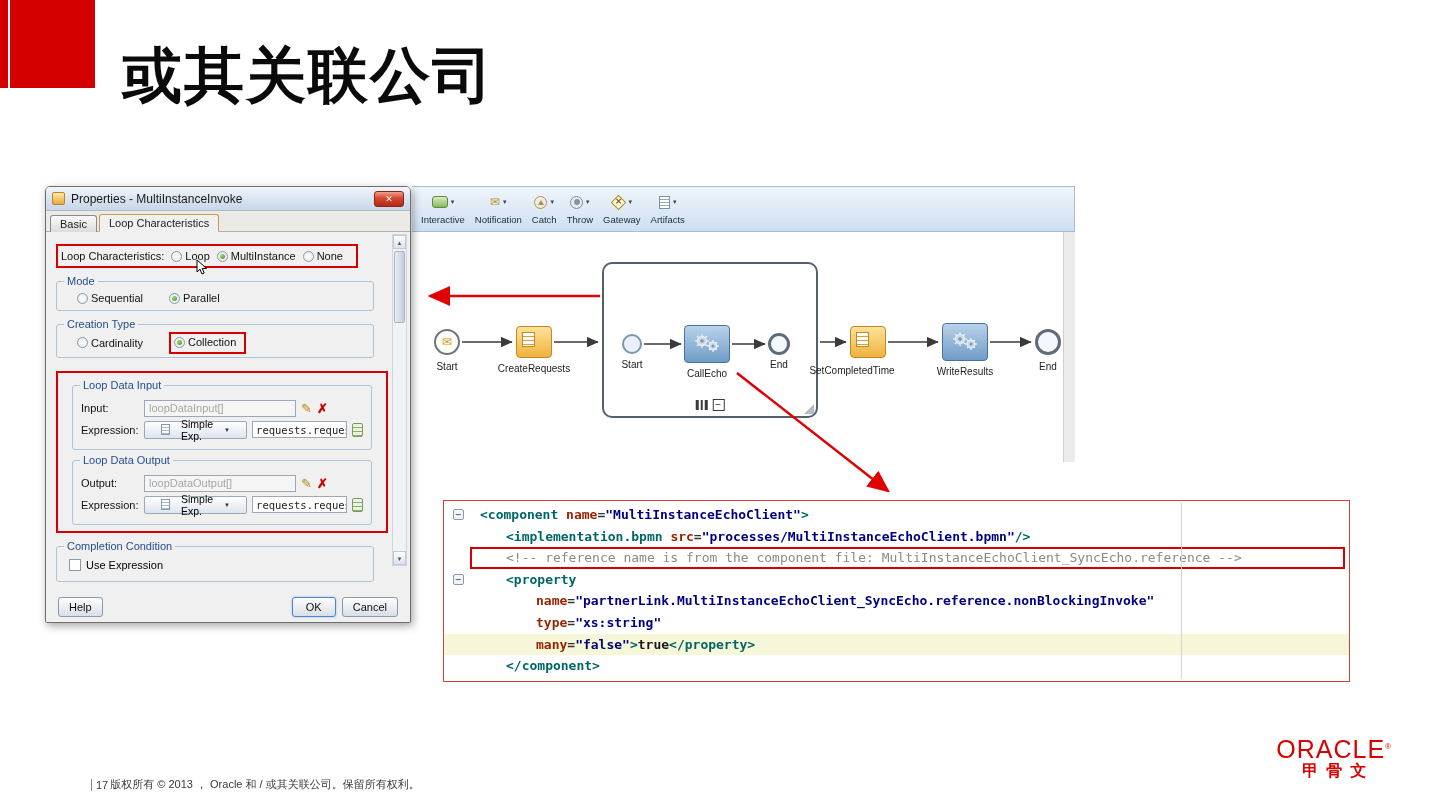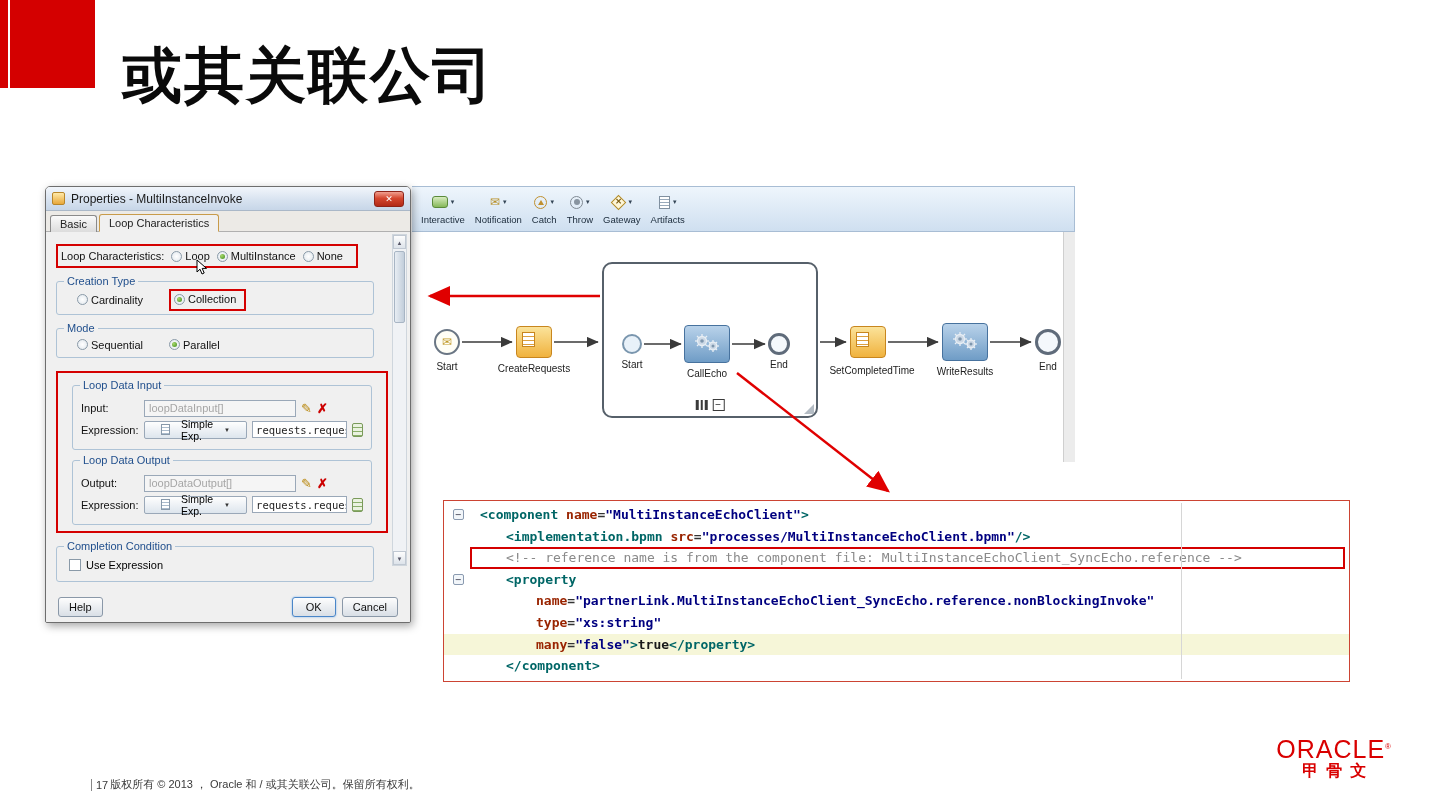--- a/index.html
+++ b/index.html
@@ -203,46 +203,46 @@
         <label class="radio">
             <span class="rb"></span>
             <span>None</span>
           </label>
         <svg class="cursor-svg" width="12" height="16">
           <path d="M1,1 L1,13 L4,10.2 L6,15 L8.2,14 L6.2,9.4 L10.5,9.4 Z" fill="#fff" stroke="#000" stroke-width="1"></path>
         </svg>
       </div>
 
       <div class="group">
+        <span class="group-label">Mode</span>
+        <div class="radios">
+          <label class="radio">
+              <span class="rb"></span>
+              <span>Sequential</span>
+            </label>
+          <label class="radio on">
+              <span class="rb"></span>
+              <span>Parallel</span>
+            </label>
+        </div>
+      </div>
+
+      <div class="group">
         <span class="group-label">Creation Type</span>
         <div class="radios">
           <label class="radio">
               <span class="rb"></span>
               <span>Cardinality</span>
             </label>
           <span class="red-box-sm">
             <label class="radio on">
                 <span class="rb"></span>
                 <span>Collection</span>
               </label>
           </span>
-        </div>
-      </div>
-
-      <div class="group">
-        <span class="group-label">Mode</span>
-        <div class="radios">
-          <label class="radio">
-              <span class="rb"></span>
-              <span>Sequential</span>
-            </label>
-          <label class="radio on">
-              <span class="rb"></span>
-              <span>Parallel</span>
-            </label>
         </div>
       </div>
 
       <div class="red-wrap">
         <div class="group">
           <span class="group-label">Loop Data Input</span>
           <div class="frow">
             <span class="flabel">Input:</span>
             <span class="tfield">loopDataInput[]</span>
             <span class="icon-btn pencil">✎</span>
@@ -413,21 +413,21 @@
             <i></i>
           </span>
         <span class="collapse-marker">−</span>
       </div>
       <span class="resize-handle"></span>
     </div>
 
     <div class="node task-y" style="left:438px;top:94px;">
       <span class="doc-glyph"></span>
     </div>
-    <span class="nlabel" style="left:460px;top:133px;">SetCompletedTime</span>
+    <span class="nlabel" style="left:440px;top:133px;">SetCompletedTime</span>
 
     <div class="node task-b" style="left:530px;top:91px;">
       <svg width="30" height="24" viewBox="0 0 30 24">
         <g stroke="#e8eef4" stroke-width="1.3">
           <line x1="10" y1="2" x2="10" y2="16"></line>
             <line x1="3" y1="9" x2="17" y2="9"></line>
           <line x1="5" y1="4" x2="15" y2="14"></line>
             <line x1="15" y1="4" x2="5" y2="14"></line>
           <circle cx="10" cy="9" r="4.5" fill="#cdd9e6"></circle>
           <circle cx="10" cy="9" r="1.8" fill="#7e96ad" stroke="none"></circle>

